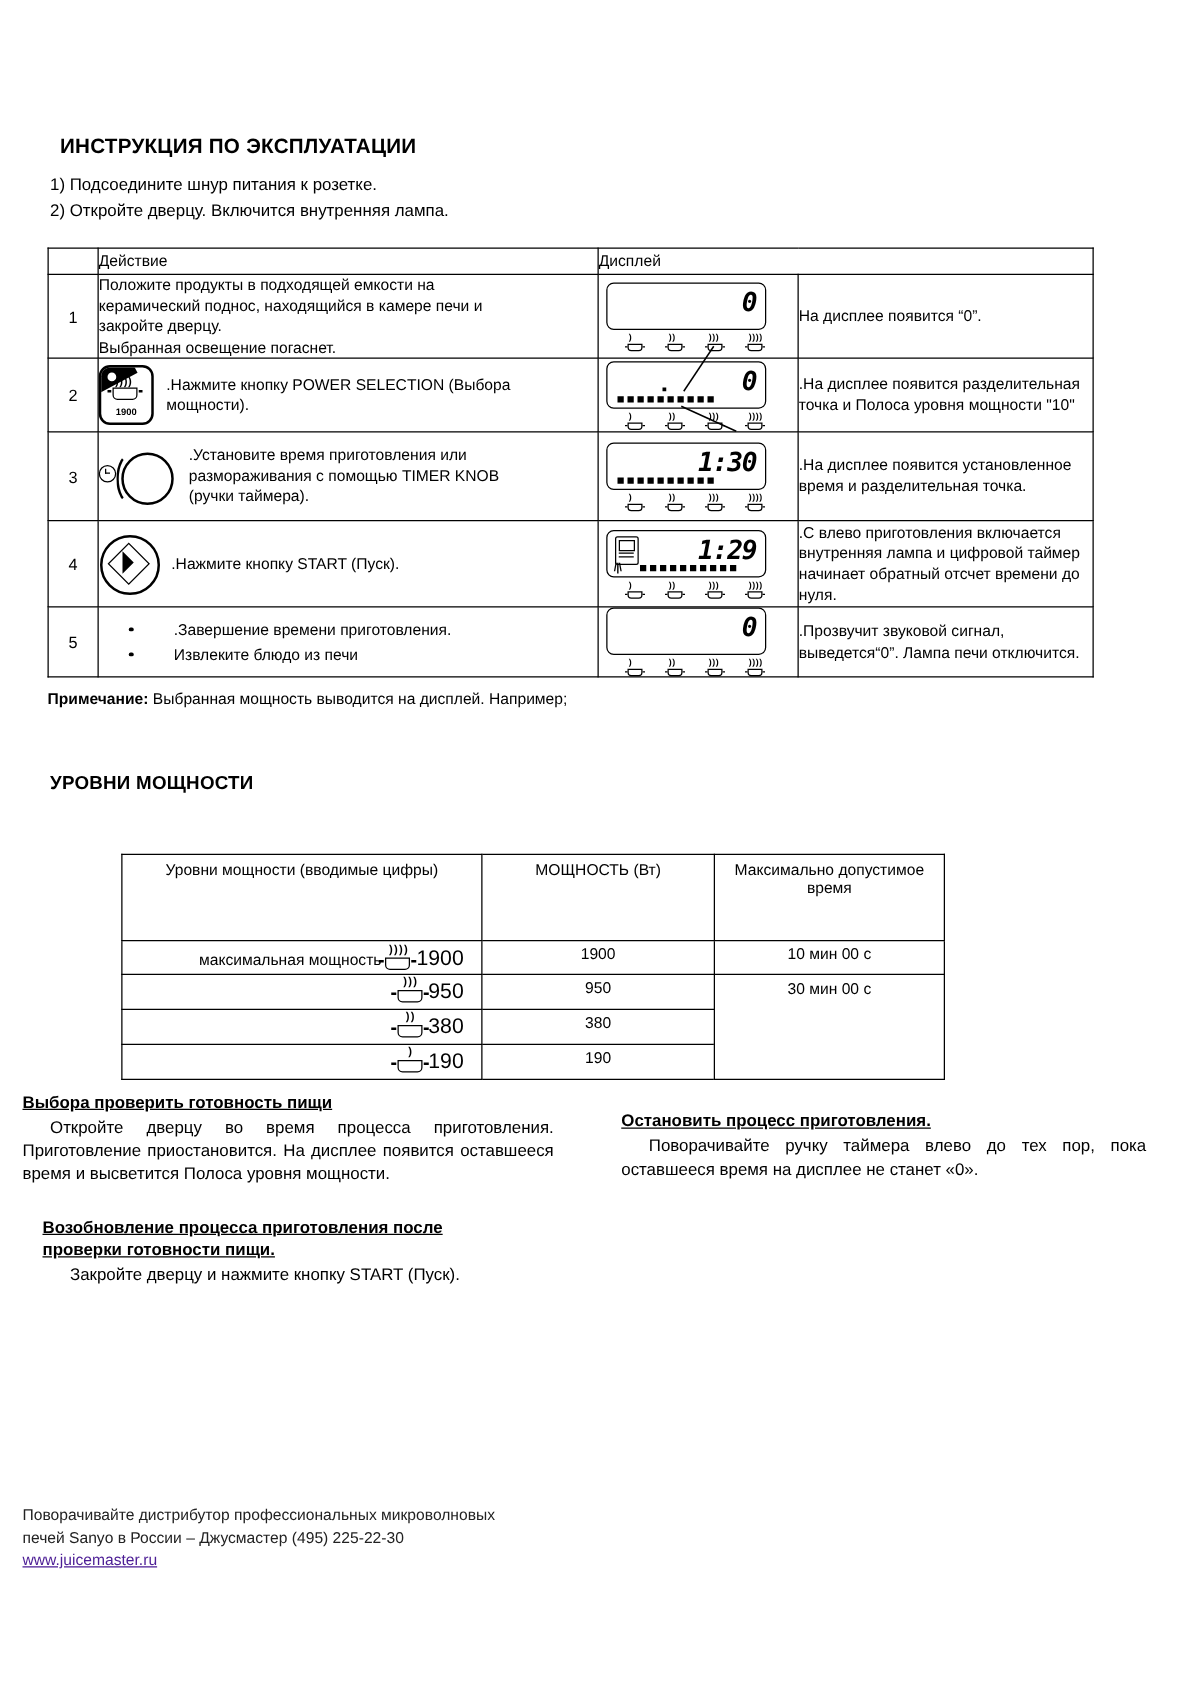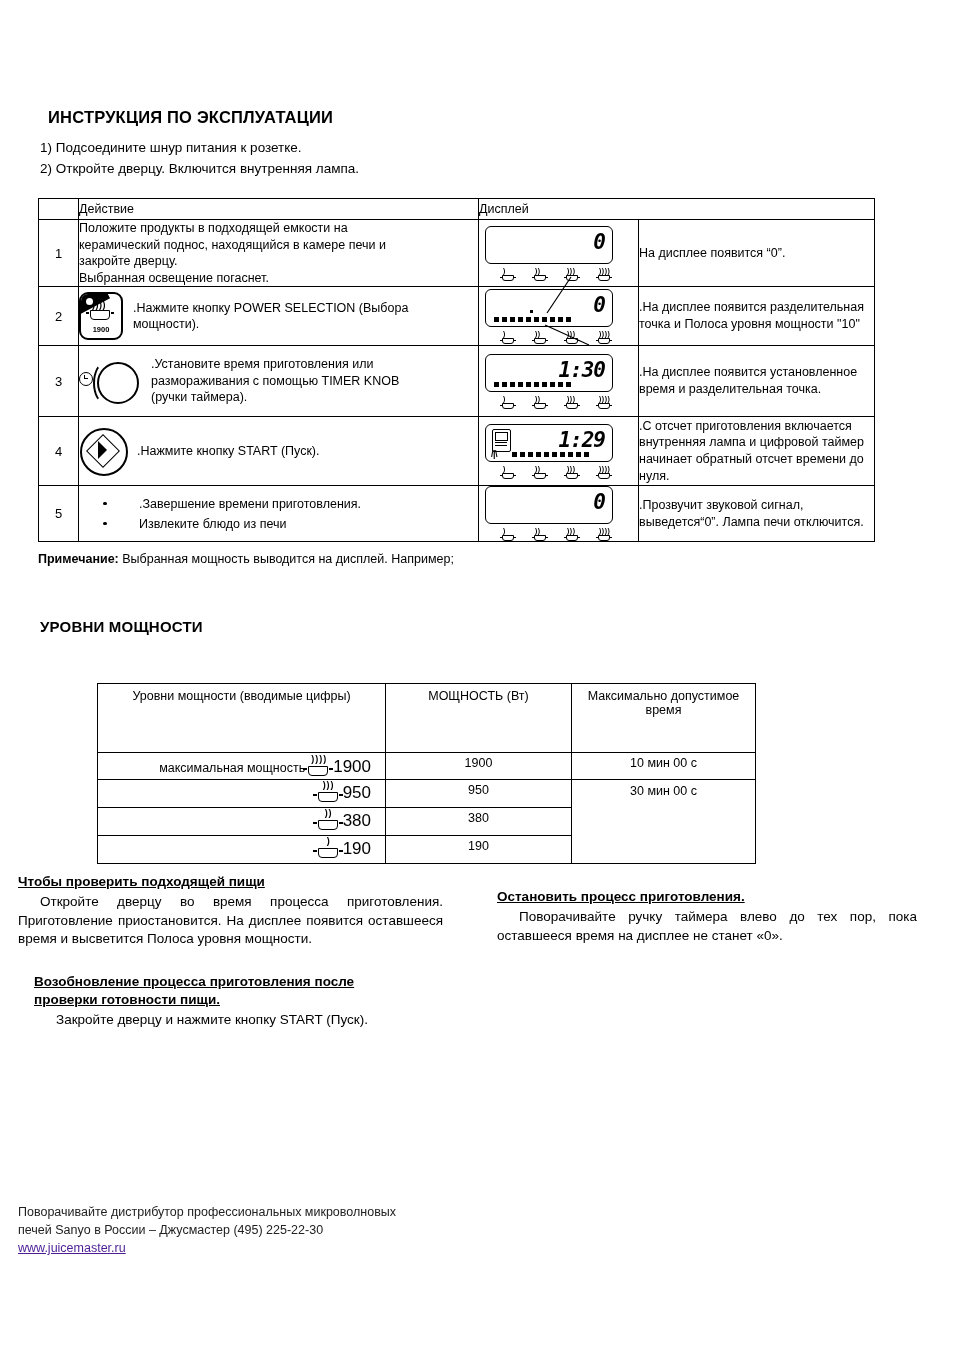--- a/index.html
+++ b/index.html
@@ -702,21 +702,21 @@
                   <span class="body"></span>
                 </span>
             <span class="pot-mini">
                   <span class="steam">))))</span>
                   <span class="body"></span>
                 </span>
           </div>
         </div>
       </td>
       <td class="txt-cell">
-        <div>.С отсчет приготовления включается</div>
+        <div>.С влево приготовления включается</div>
         <div>внутренняя лампа и цифровой таймер</div>
         <div>начинает обратный отсчет времени до</div>
         <div>нуля.</div>
       </td>
     </tr>
 
     <tr class="r5">
       <td class="num-cell">5</td>
       <td class="act-cell">
         <ul class="bullets">
@@ -823,21 +823,21 @@
               </span>
           <span class="lvl-num">190</span>
         </span>
       </td>
       <td class="cen">190</td>
     </tr>
   </tbody>
     </table>
 
   <div class="blk" id="blk-check">
-    <div class="bt">Чтобы проверить подходящей пищи</div>
+    <div class="bt">Выбора проверить готовность пищи</div>
     <div class="bd">Откройте дверцу во время процесса приготовления. Приготовление приостановится. На дисплее появится оставшееся время и высветится Полоса уровня мощности.</div>
   </div>
 
   <div class="blk" id="blk-resume">
     <div class="bt">Возобновление процесса приготовления после</div>
     <div class="bt">проверки готовности пищи.</div>
     <div class="bd">Закройте дверцу и нажмите кнопку START (Пуск).</div>
   </div>
 
   <div class="blk" id="blk-stop">

